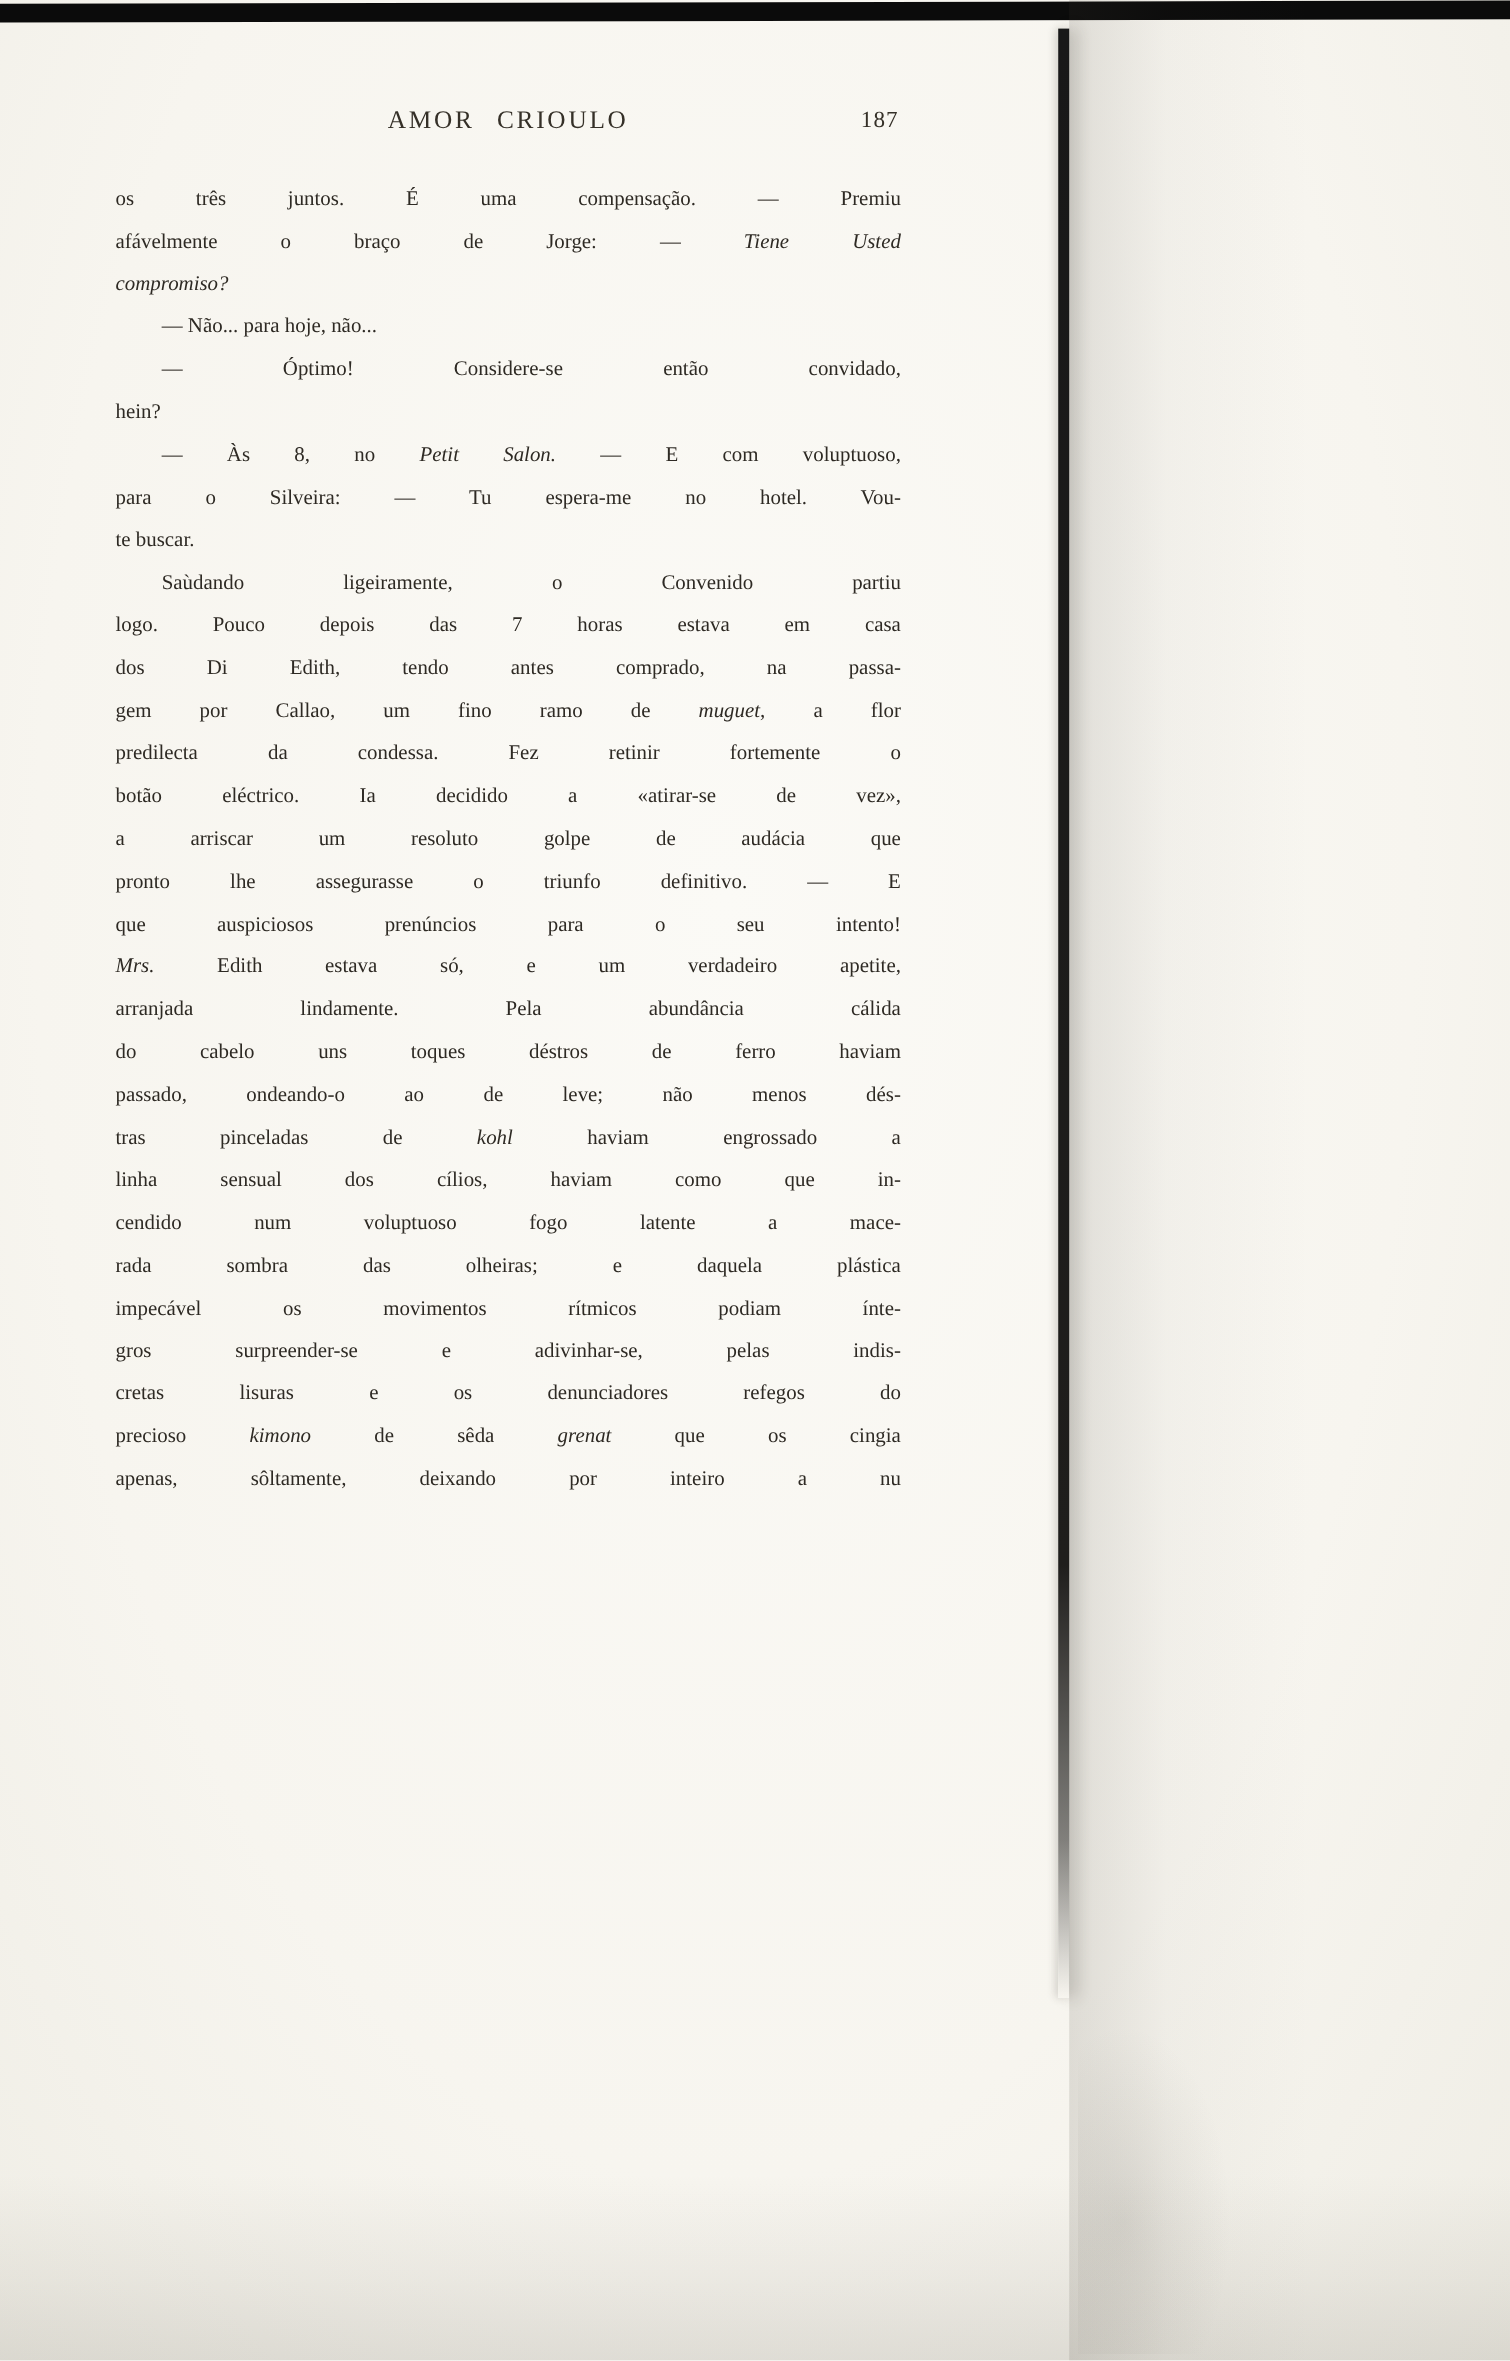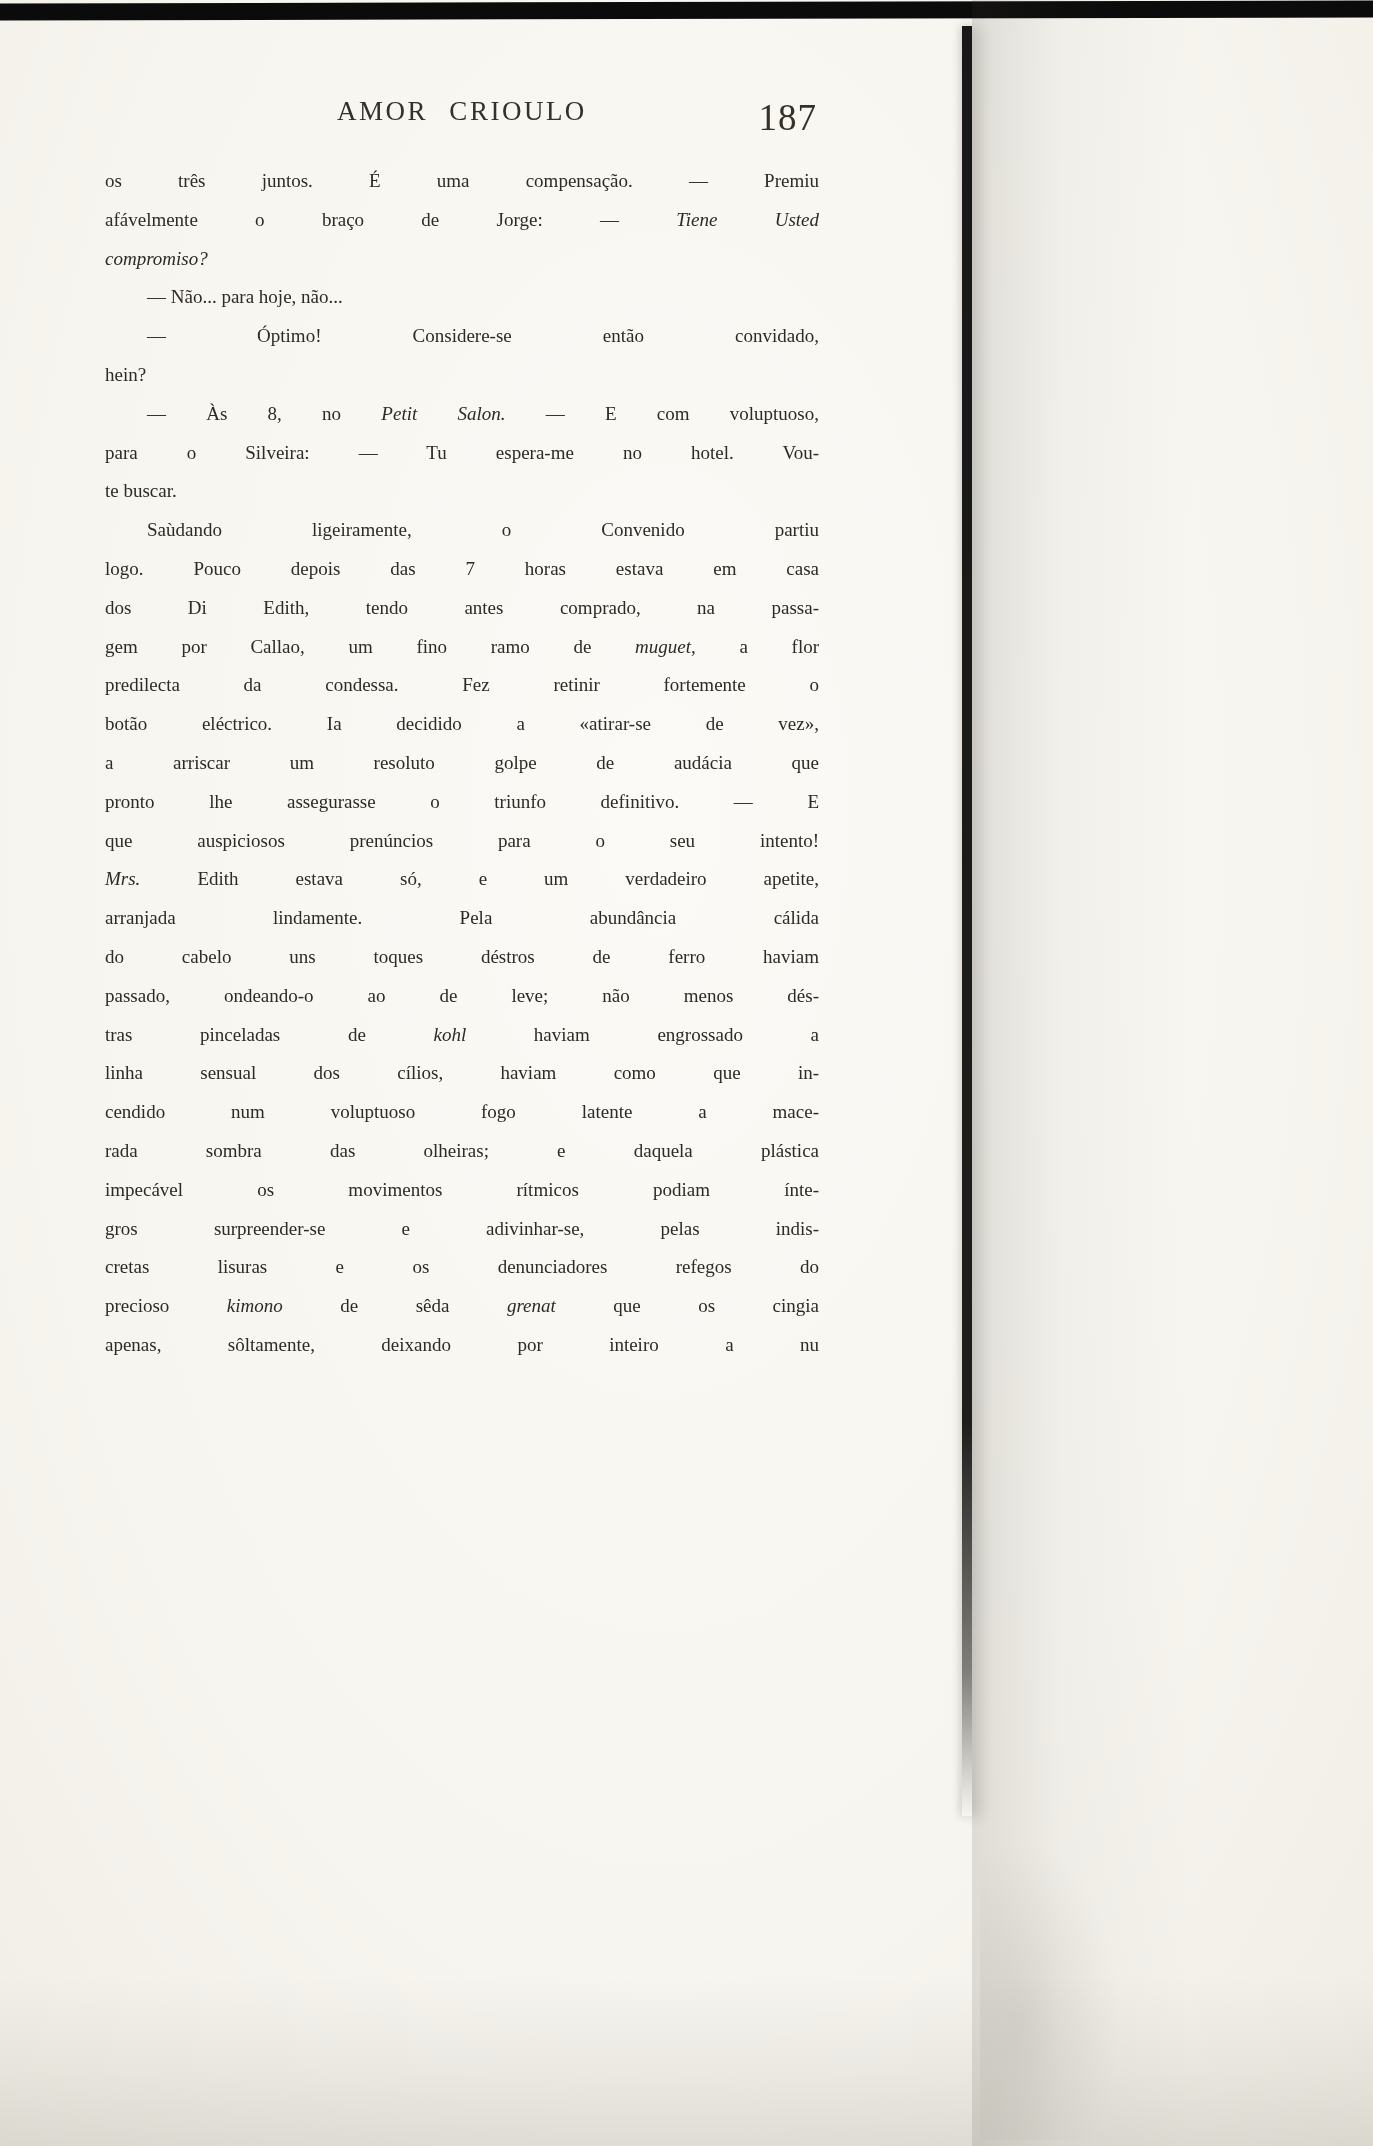--- a/index.html
+++ b/index.html
@@ -63,30 +63,30 @@
   .page-header {
     position: relative;
     height: 40px;
     margin-bottom: 26px;
   }
   .running-head {
     position: absolute;
     left: 0;
     right: 0;
     text-align: center;
-    font-size: 27px;
+    font-size: 23px;
     letter-spacing: 2.5px;
     word-spacing: 12px;
     color: #353028;
   }
   .page-number {
     position: absolute;
     right: 2px;
     top: 0;
-    font-size: 37px;
+    font-size: 21px;
     letter-spacing: 1px;
     color: #353028;
   }
   .page-body {
     font-size: 19px;
     line-height: 38.8px;
   }
   .line { text-align: left; white-space: normal; }
   .line.just { text-align: justify; text-align-last: justify; }
   .line.indent { text-indent: 42px; }

